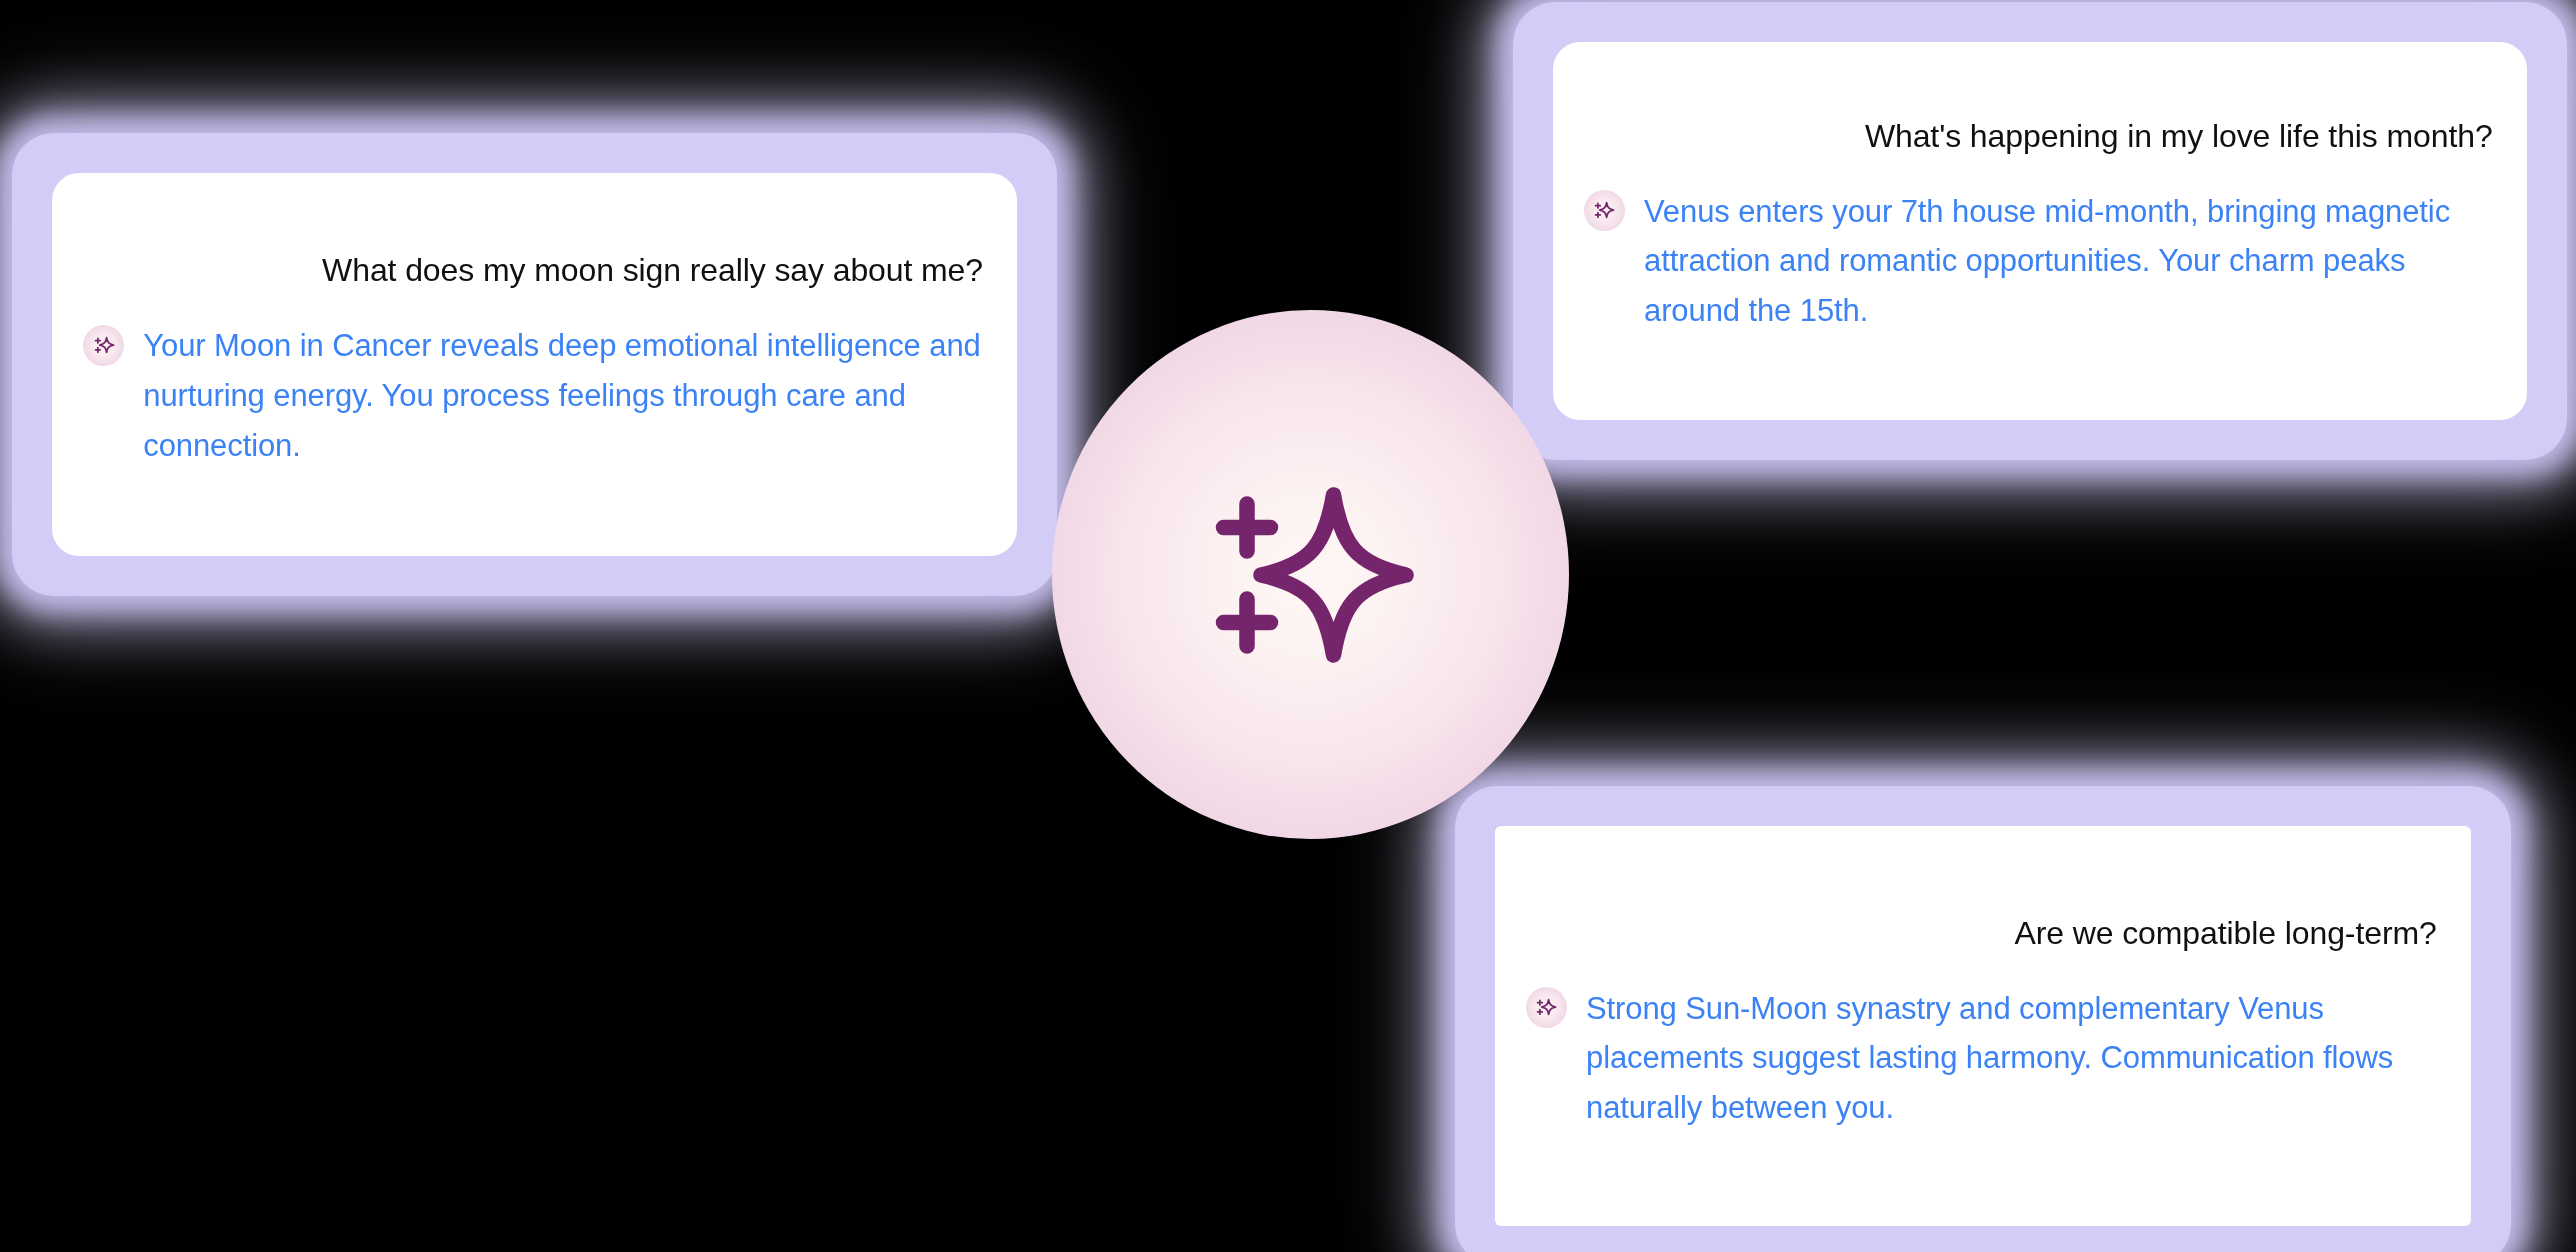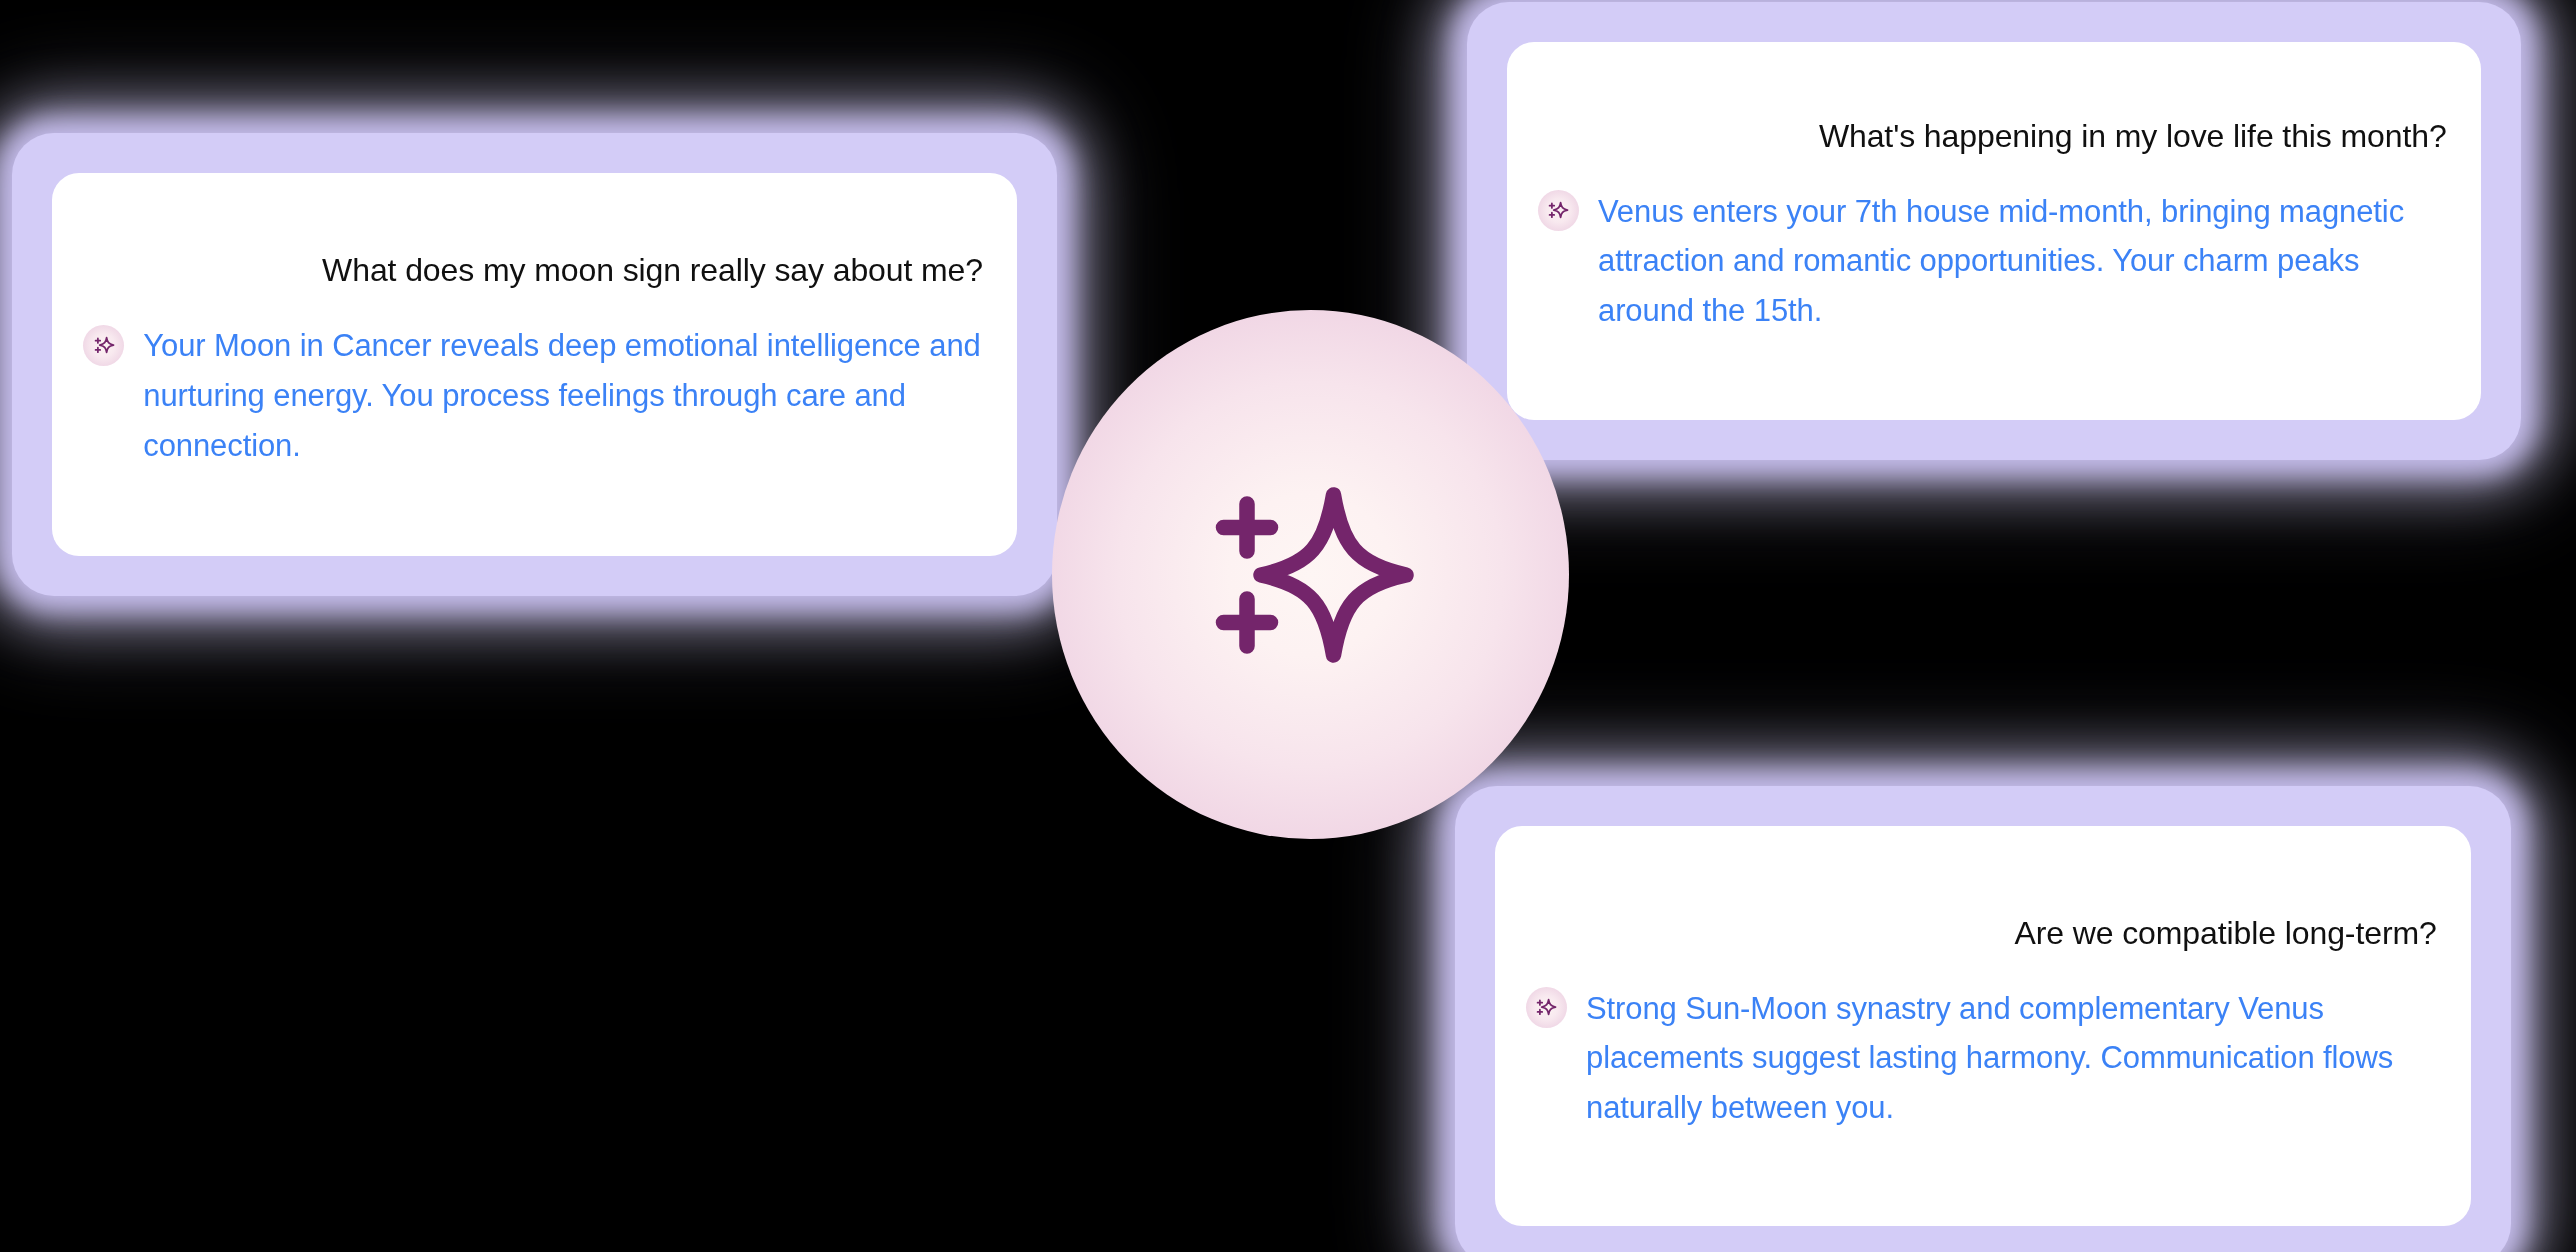--- a/index.html
+++ b/index.html
@@ -58,26 +58,26 @@
     color:#3b82f6;
     font-size:31px;
     line-height:1.60;
     font-weight:400;
     letter-spacing:-0.1px;
     flex:1 1 auto;
   }
 
   
   #card-moon  { left:12.3px;   top:133px;  width:1045px; height:463px; }
-  #card-love  { left:1467px; top:2.2px;    width:1054px; height:458px; }
+  #card-love  { left:1513px; top:2.2px;    width:1054px; height:458px; }
   #card-compat{ left:1455px; top:786px; width:1056px; height:480px; }
 
   #card-moon  .qa-inner { padding-top:24.6px; }
   #card-love  .qa-inner { padding-top:22px; }
-  #card-compat .qa-inner{ padding-top:26px; }
+  #card-compat .qa-inner{ padding-top:26px;border-radius:6px; }
 
   
   .center-orb {
     position:absolute;
     left:1052px; top:310px;
     width:517px; height:529px;
     border-radius:50%;
     background:radial-gradient(circle at 50% 50%,
         #FEF6F4 0%,
         #FDF2F2 22%,

